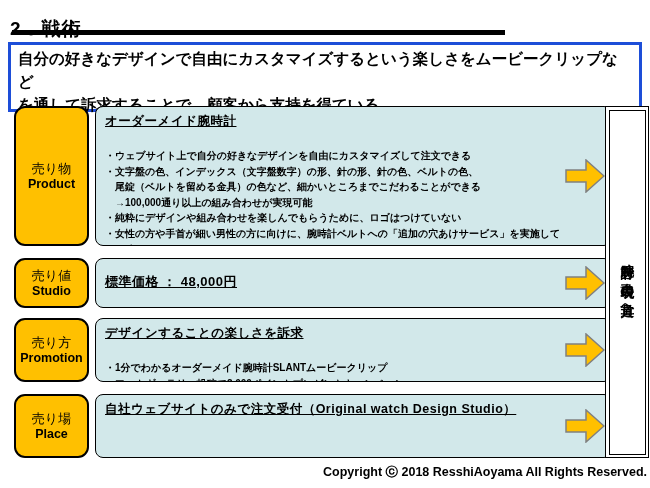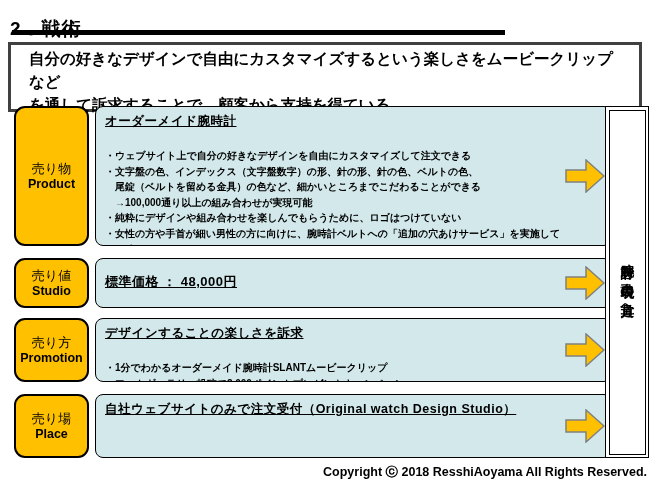--- a/index.html
+++ b/index.html
@@ -15,22 +15,22 @@
     position: absolute; left: 10px; top: 16px;
     font-size: 19px; font-weight: bold; letter-spacing: 1px;
   }
   .title-rule {
     position: absolute; left: 12px; top: 30px; width: 493px; height: 5px;
     background: #000000;
   }
 
   .key-message {
     position: absolute; left: 8px; top: 42px; width: 634px; height: 70px;
-    border: 3px solid #404040; background: #ffffff;
-    padding: 2px 18px;
+    border: 3px solid #1d4ed8; background: #ffffff;
+    padding: 2px 7px;
   }
   .key-message span {
     font-size: 15.5px; font-weight: bold; line-height: 23px;
     white-space: pre-line; letter-spacing: 0px;
   }
 
   .row { position: absolute; left: 0; width: 650px; }
   .row-1 { top: 106px; height: 140px; }
   .row-2 { top: 258px; height: 50px; }
   .row-3 { top: 318px; height: 64px; }

